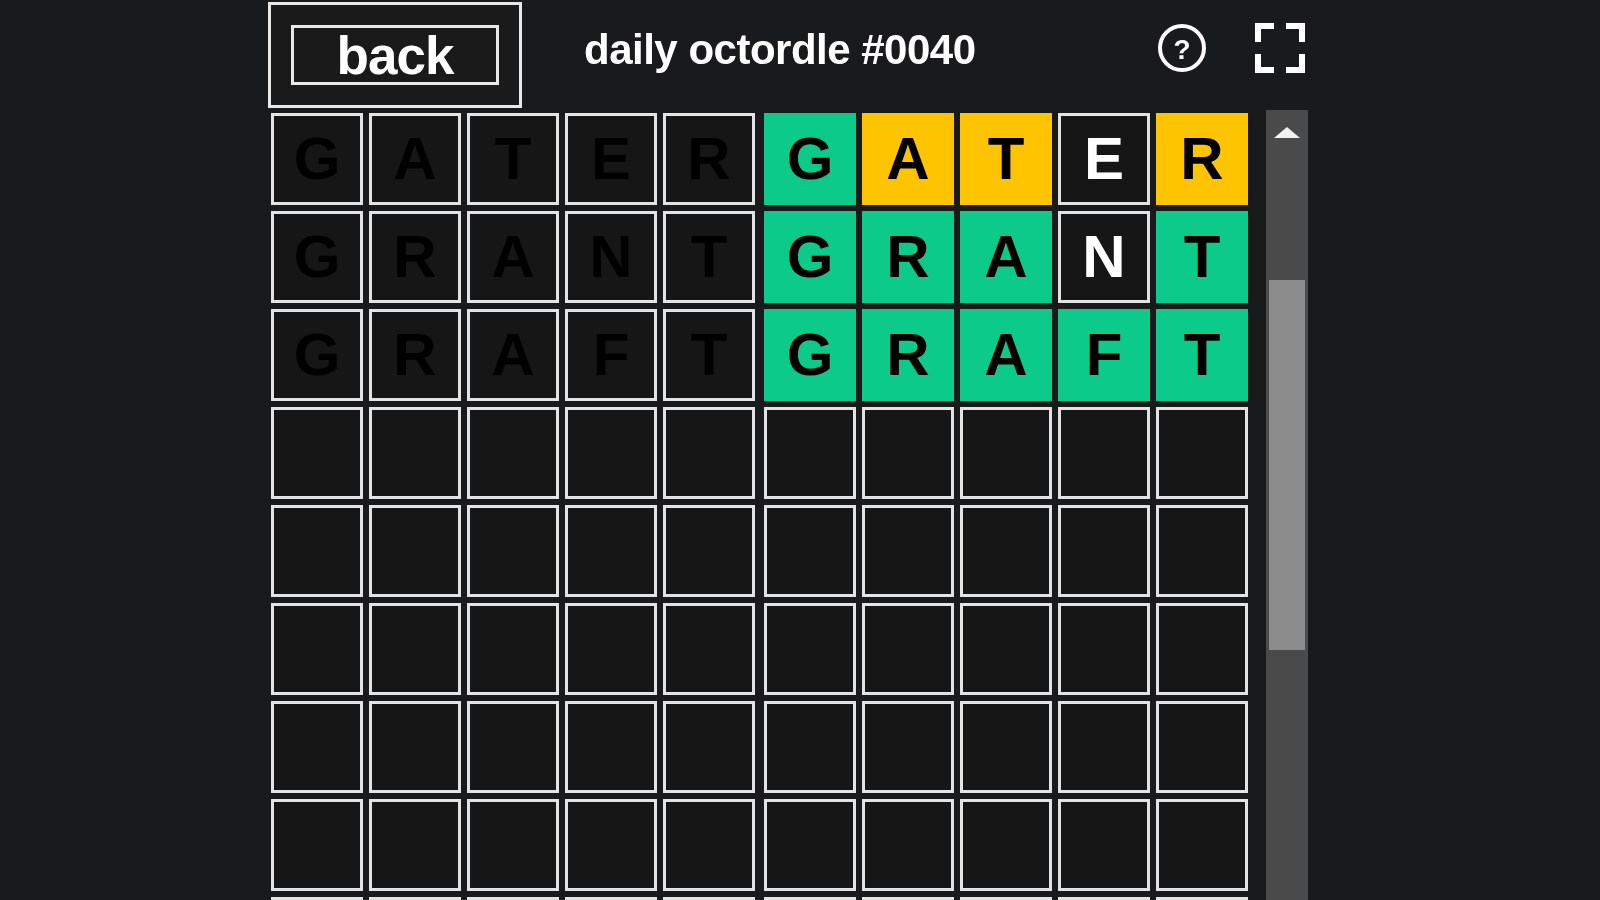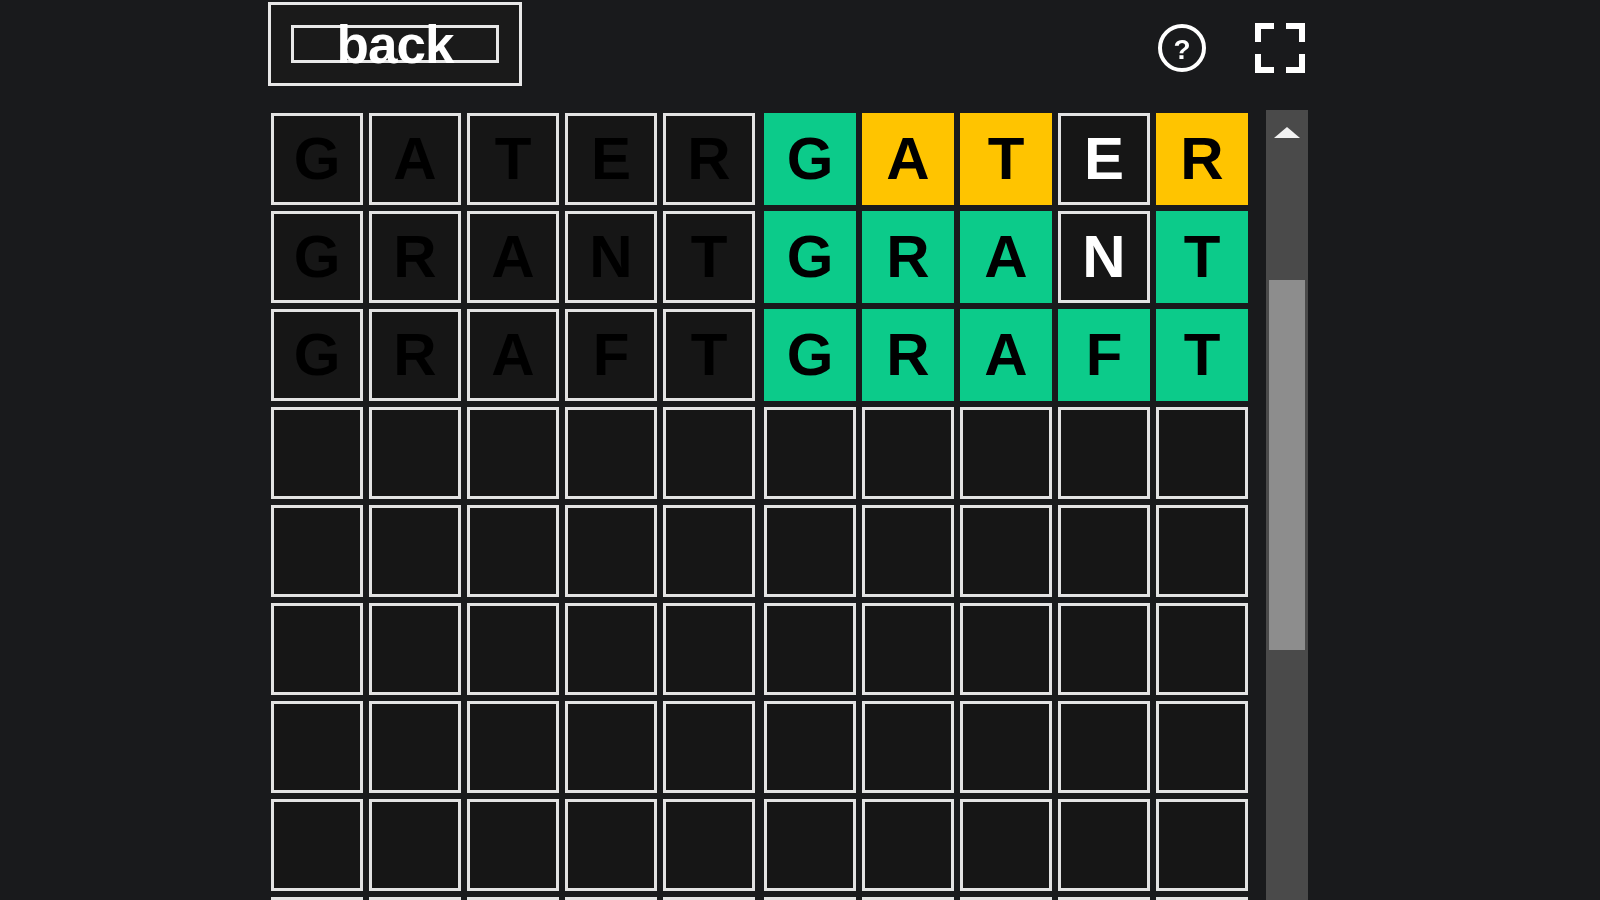--- a/index.html
+++ b/index.html
@@ -19,21 +19,21 @@
   #header {
     position: absolute;
     left: 268px; top: 0px;
     width: 1040px; height: 108px;
     display: flex;
     align-items: center;
   }
   #back-button {
     position: absolute;
     left: 0px; top: 2px;
-    width: 254px; height: 84px;
+    width: 254px; height: 106px;
     background: #1a1a1a;
     border: 3px solid #e8e8e8;
     padding: 20px;
     display: flex;
     align-items: center;
     justify-content: center;
     cursor: pointer;
   }
   #back-button .inner {
     width: 100%; height: 100%;
@@ -159,20 +159,21 @@
 <div id="app">
 
   <div id="header">
 
     <div id="back-button">
       <div class="inner">
         <span id="back-label">back</span>
       </div>
     </div>
 
+    <div id="puzzle-title">daily octordle #0040</div>
 
     <div id="header-icons">
       <div class="icon-btn">
         <svg width="52" height="52" viewBox="0 0 52 52">
           <circle cx="26" cy="26" r="22" fill="none" stroke="#ffffff" stroke-width="4"></circle>
           <text x="26" y="37" font-family="Liberation Sans, sans-serif" font-size="28" font-weight="bold" fill="#ffffff" text-anchor="middle">?</text>
         </svg>
       </div>
       <div class="icon-btn">
         <svg width="54" height="54" viewBox="0 0 54 54">

